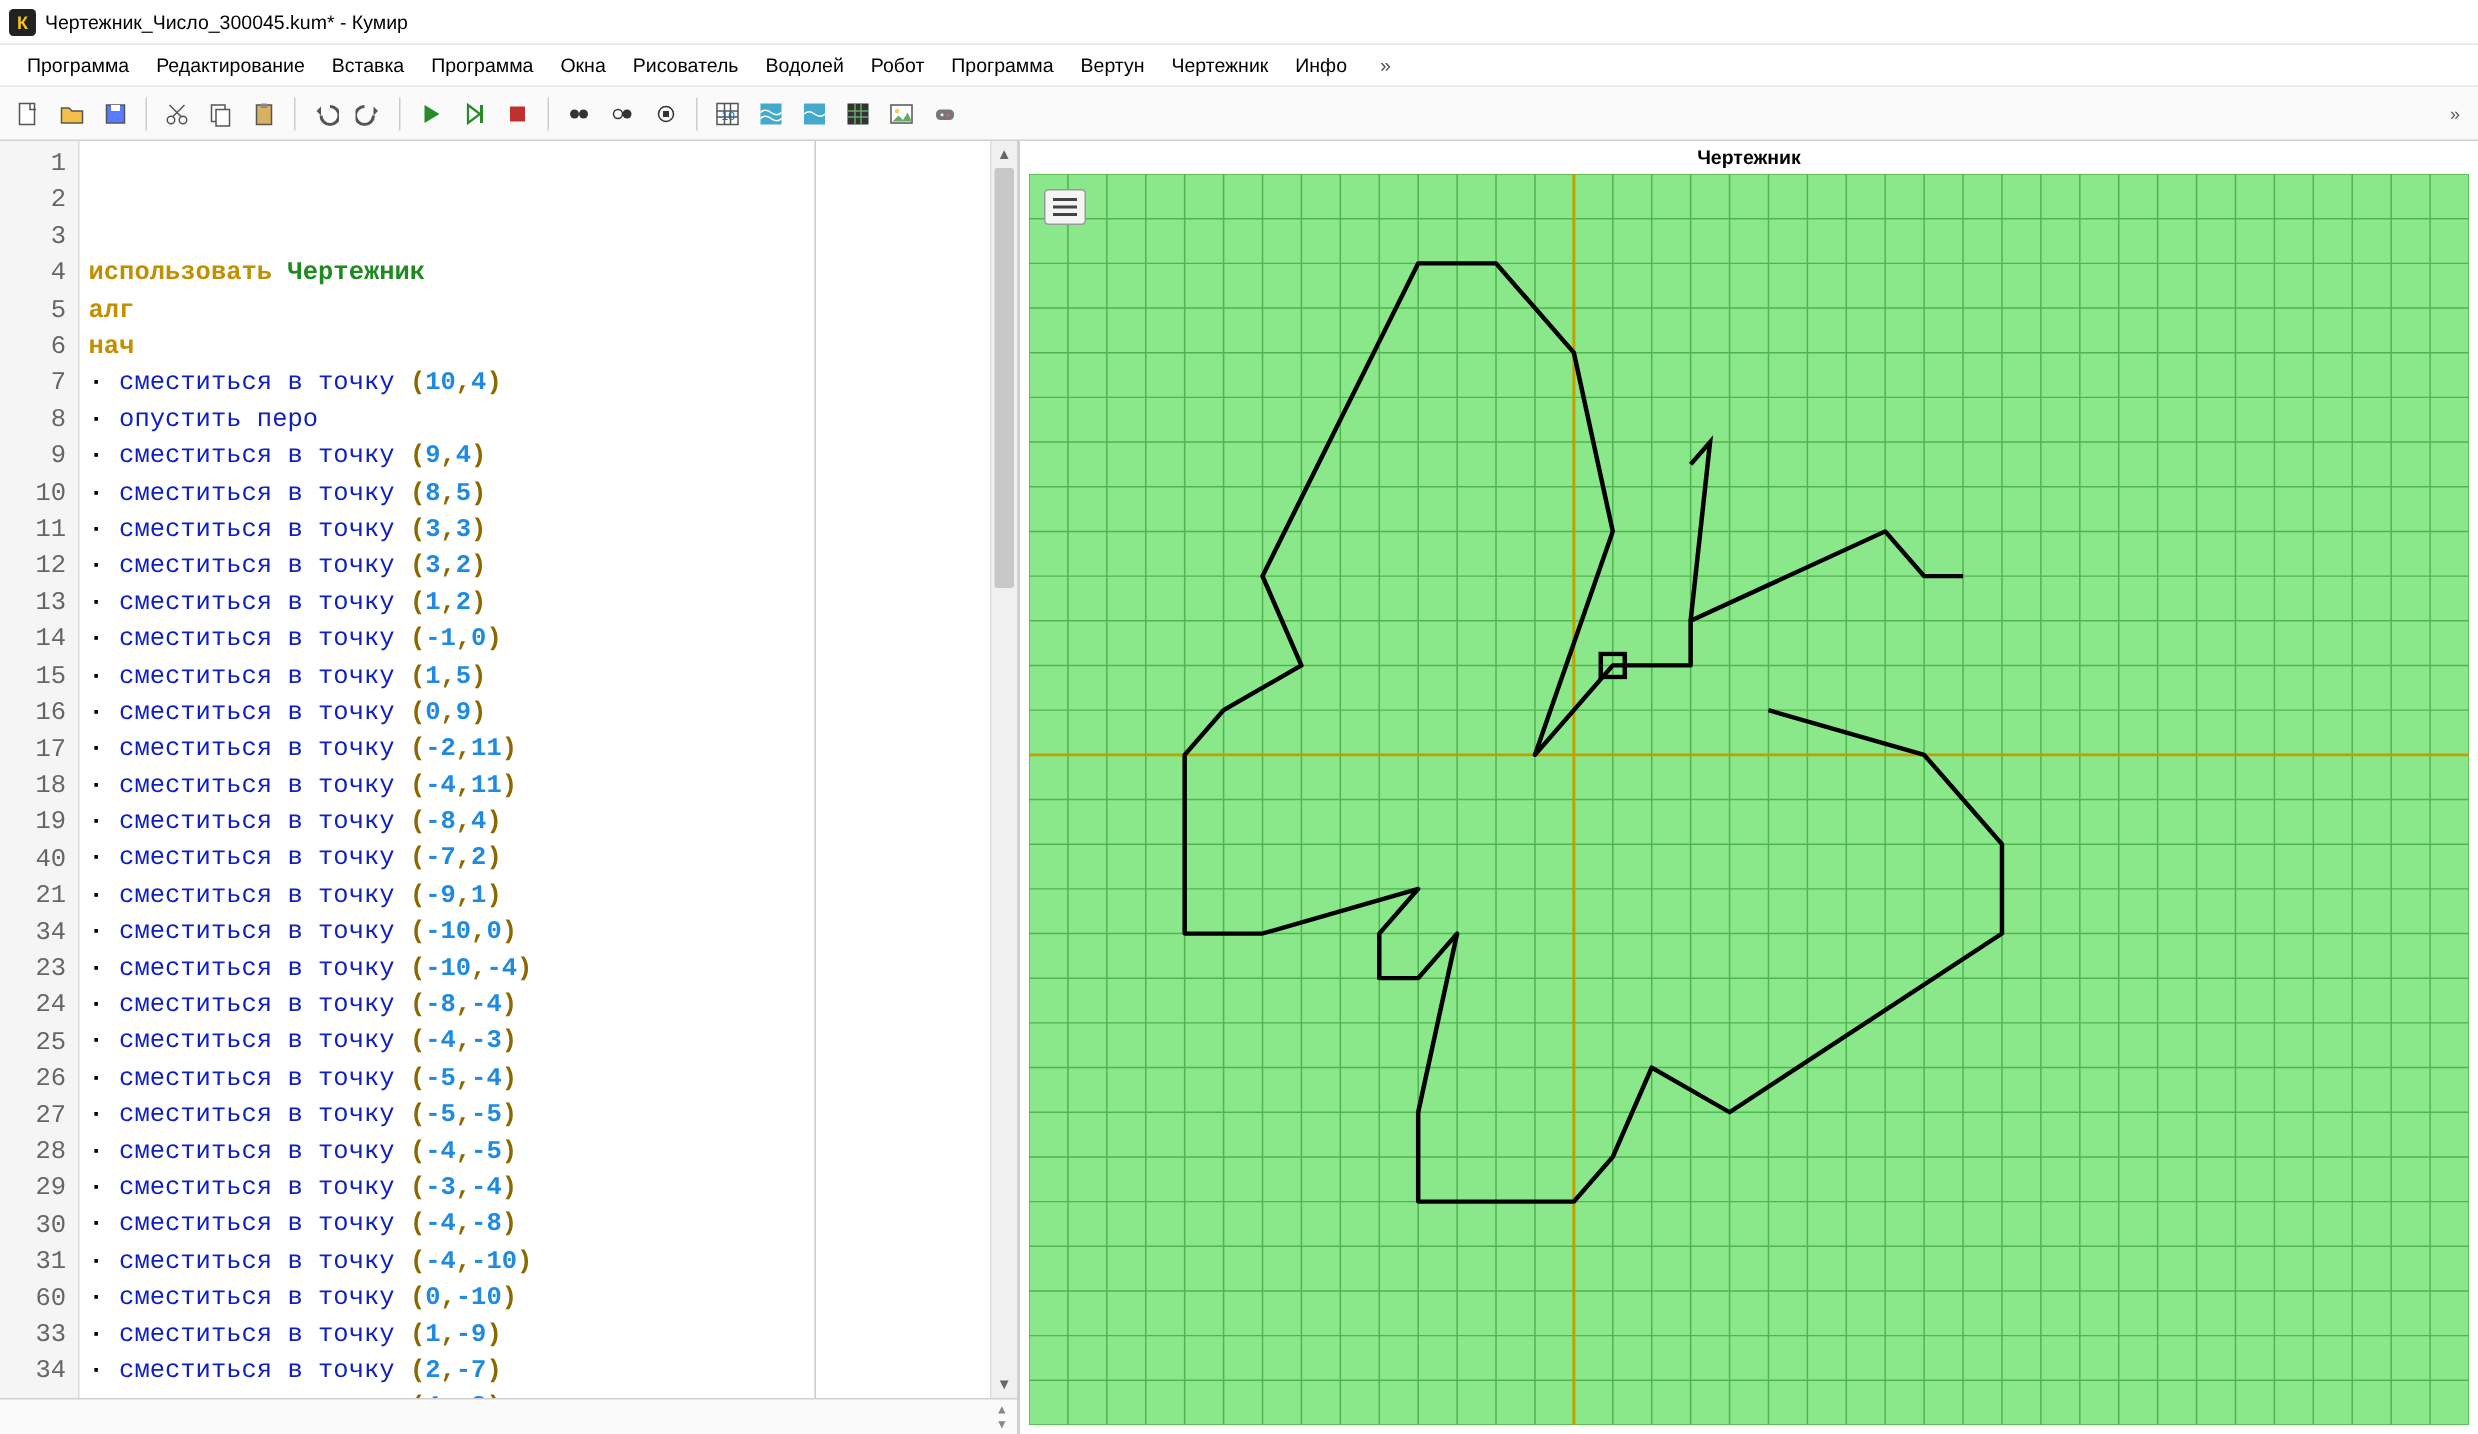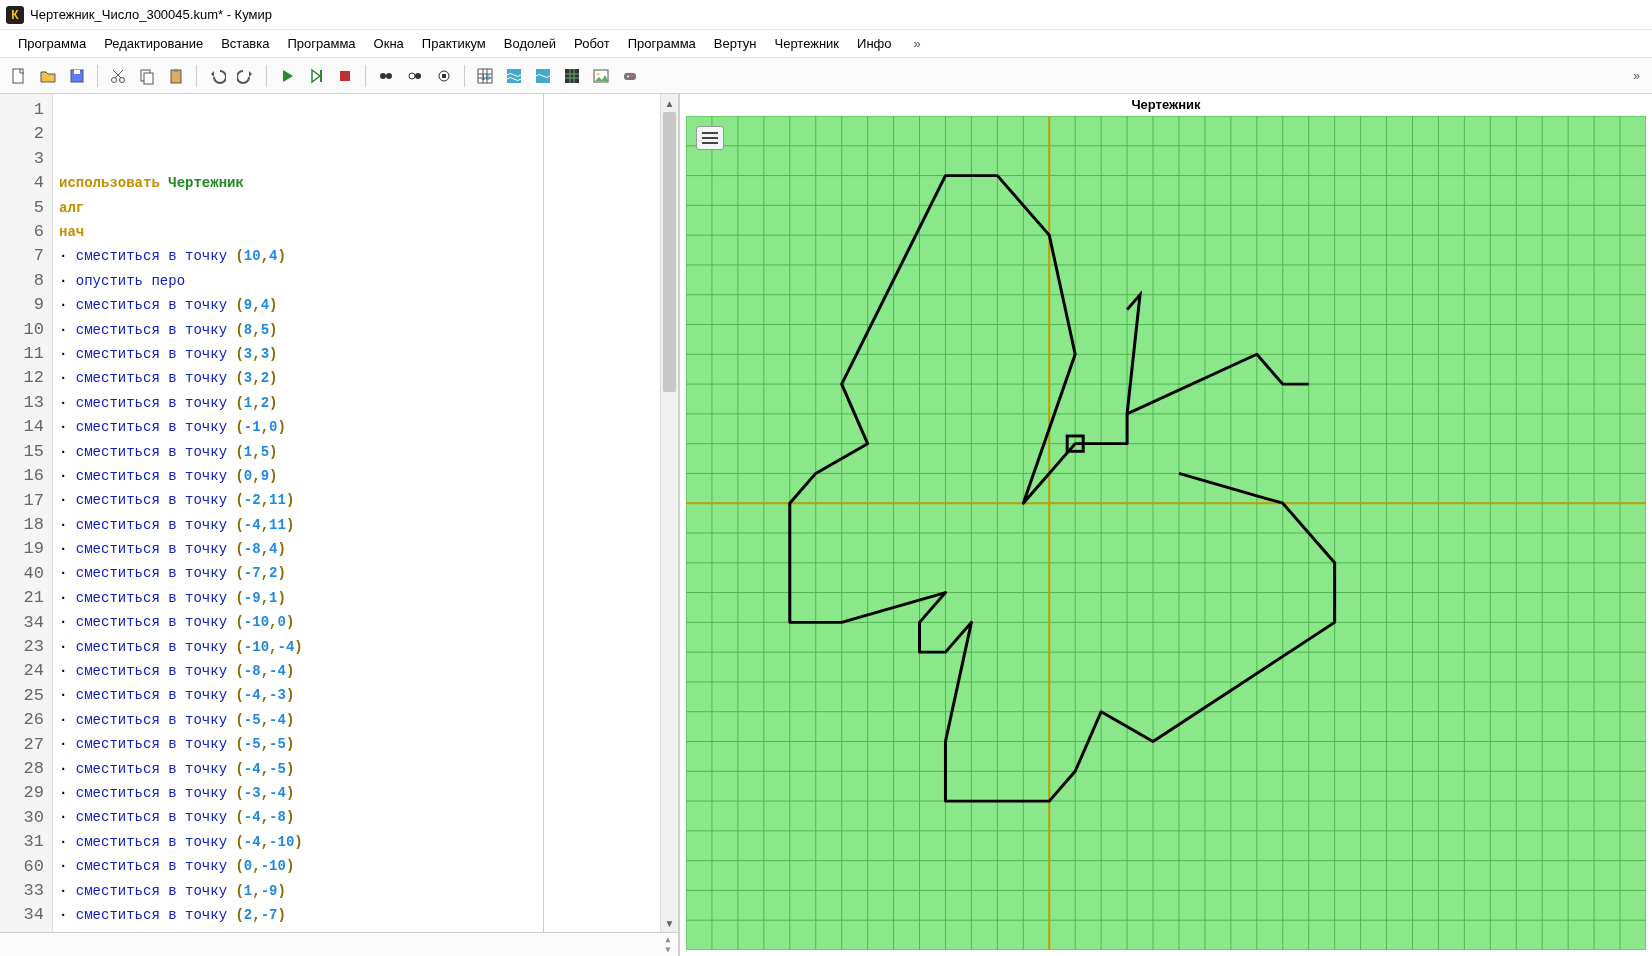--- a/index.html
+++ b/index.html
@@ -89,21 +89,21 @@
   font-family: "Consolas","Courier New",monospace;
   font-size: 17px;
   line-height: 24.4px;
   color: #666;
   user-select: none;
 }
 .code {
   flex: 1;
   padding: 4px 6px;
   font-family: "Consolas","Courier New",monospace;
-  font-size: 14px;
+  font-size: 17px;
   line-height: 24.4px;
   white-space: pre;
   position: relative;
   overflow: hidden;
 }
 .margin-line {
   position: absolute;
   top: 0; bottom: 0;
   left: 490px;
   width: 1px;
@@ -188,21 +188,21 @@
   <span class="app-icon">К</span>
   <span>Чертежник_Число_300045.kum* - Кумир</span>
 </div>
 
 <div class="menubar" id="menubar">
     <span>Программа</span>
     <span>Редактирование</span>
     <span>Вставка</span>
     <span>Программа</span>
     <span>Окна</span>
-    <span>Практикум</span>
+    <span>Рисователь</span>
     <span>Водолей</span>
     <span>Робот</span>
     <span>Программа</span>
     <span>Вертун</span>
     <span>Чертежник</span>
     <span>Инфо</span>
     <span class="menu-overflow">»</span>
   </div>
 
 <div class="toolbar" id="toolbar">

